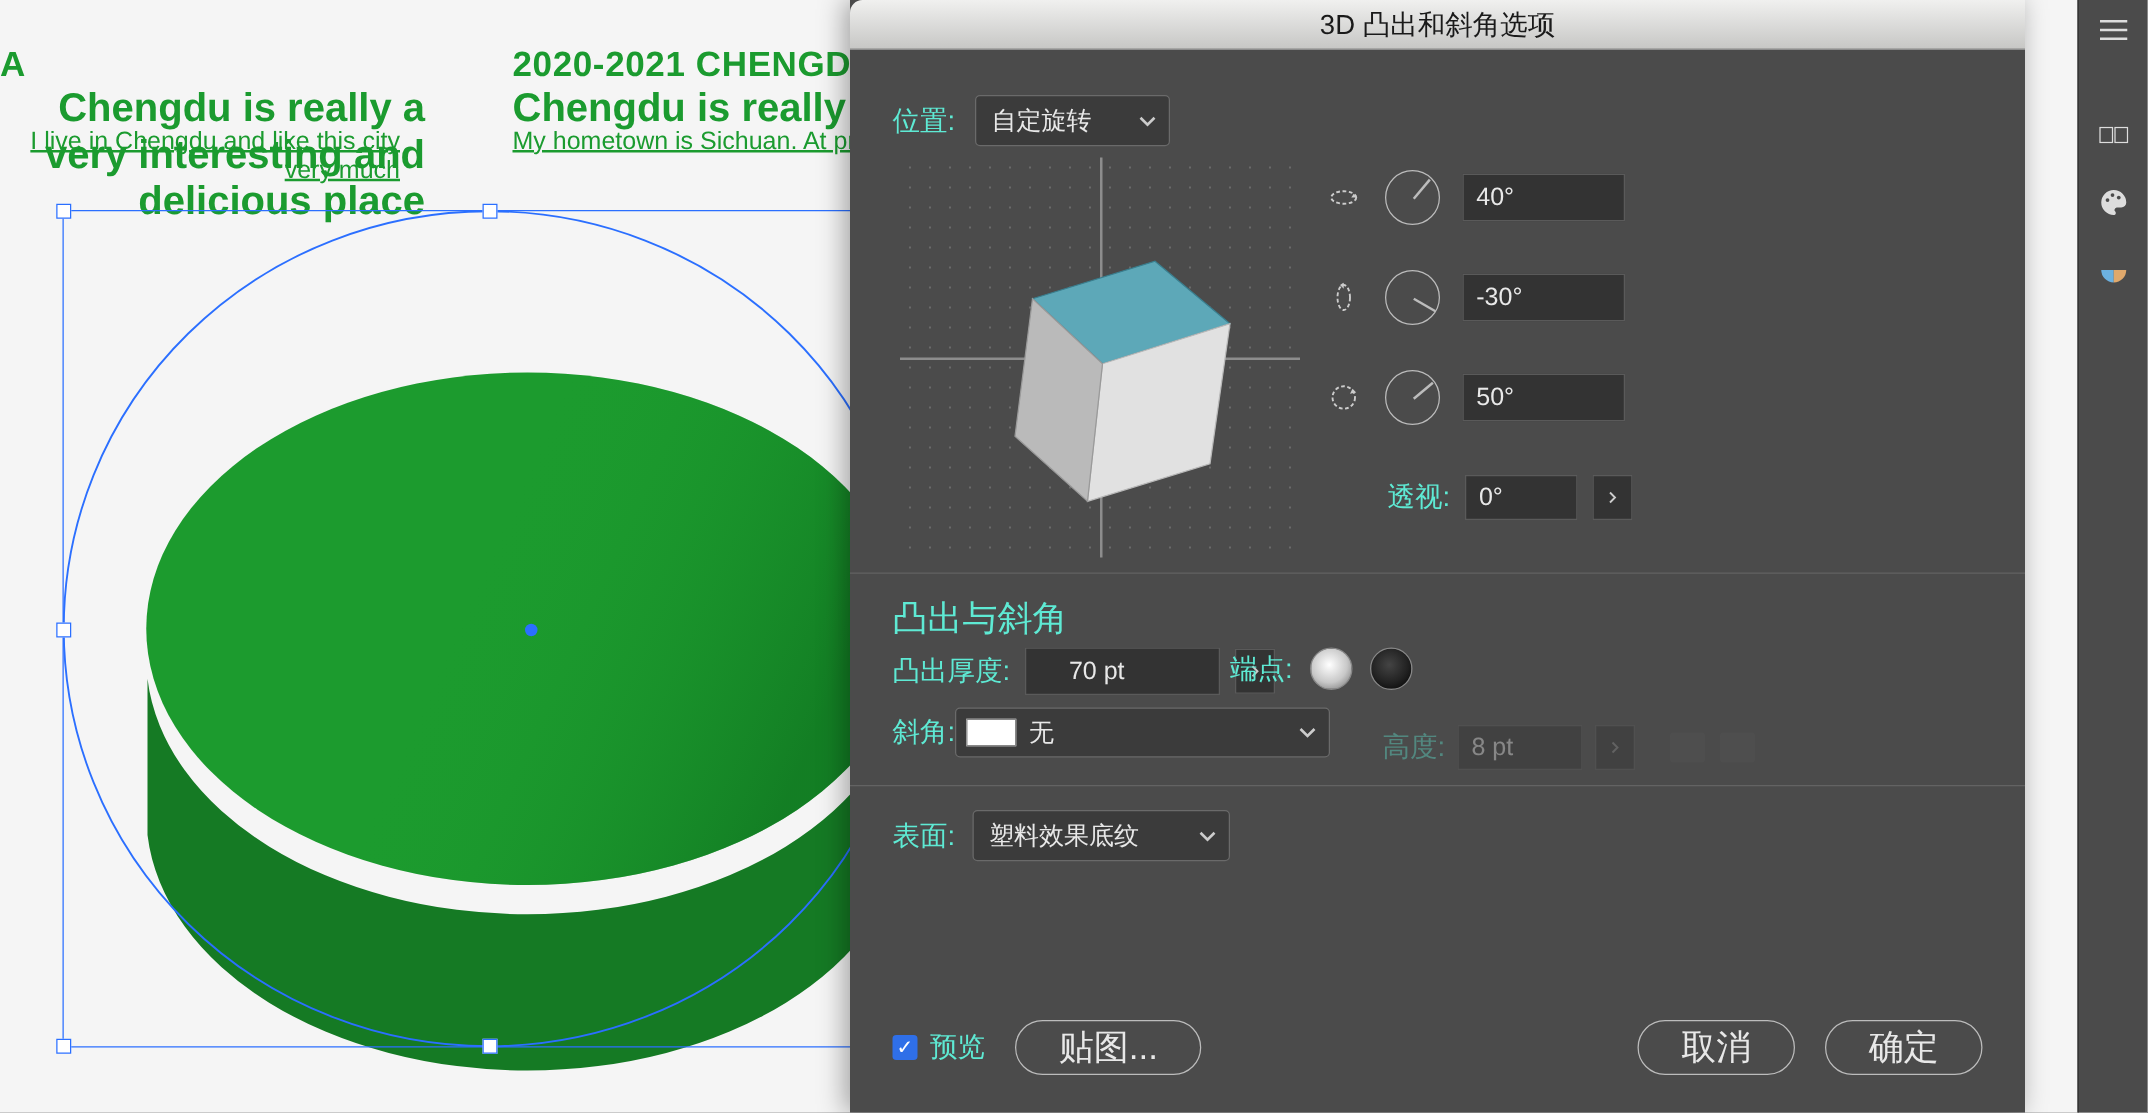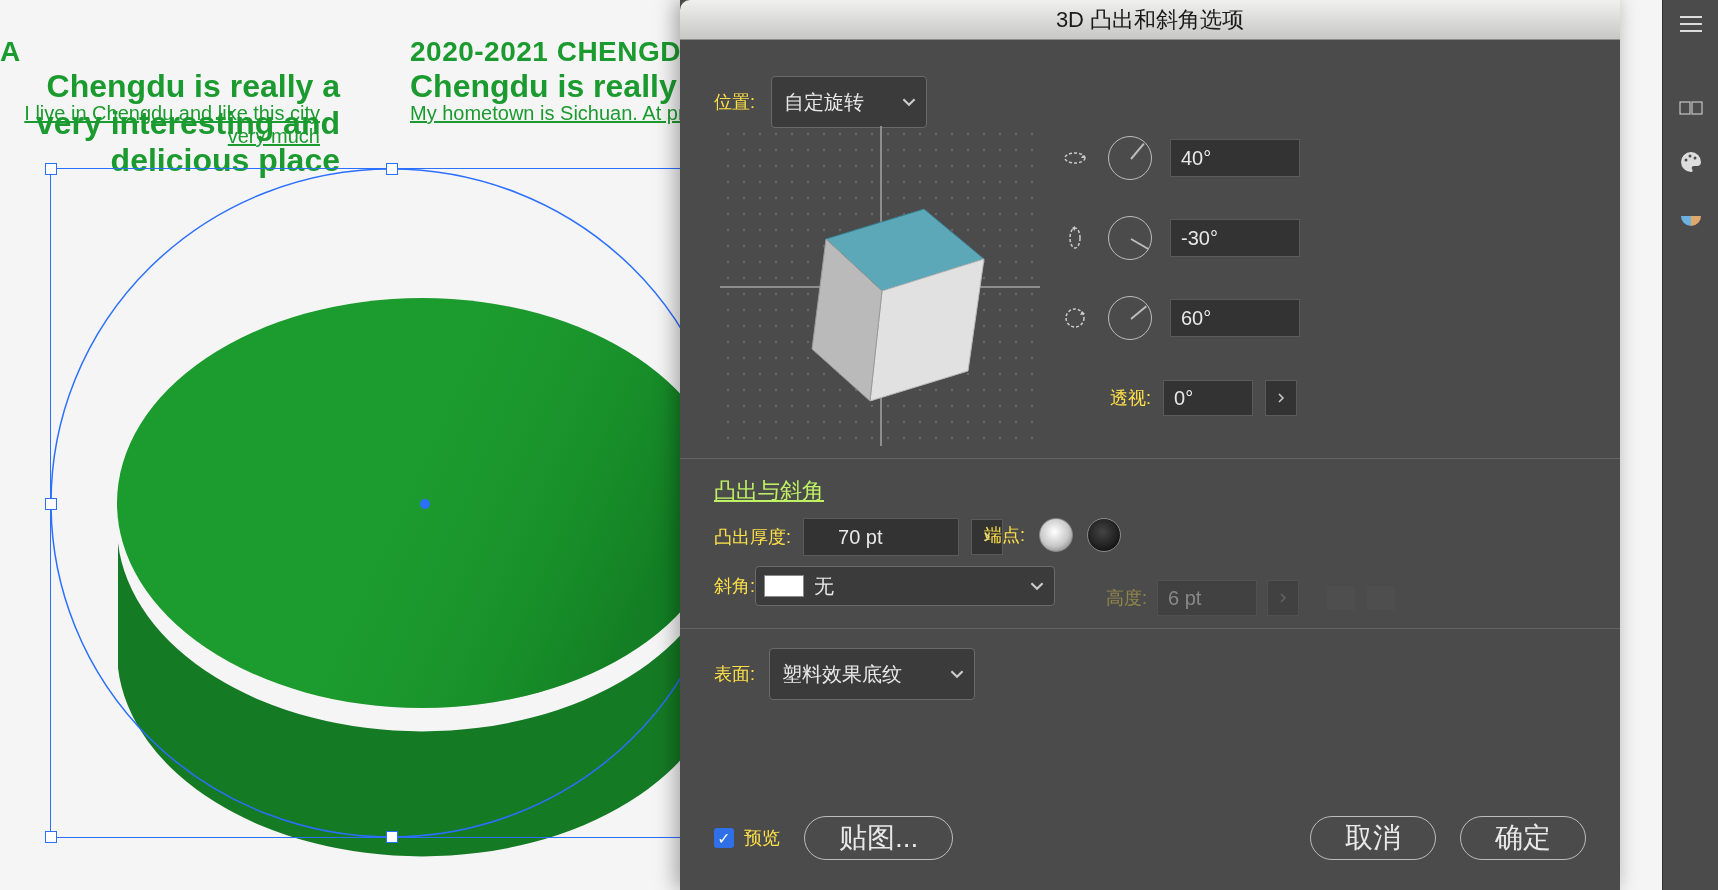--- a/index.html
+++ b/index.html
@@ -25,25 +25,25 @@
   .art-svg{position:absolute;left:0;top:0;width:682px;height:670px;overflow:visible;}
   
   .center-pt{position:absolute;width:10px;height:10px;border-radius:50%;background:#2b6fff;left:370px;top:331px;}
 
   
   .dialog{position:absolute;left:680px;top:0;width:940px;height:890px;background:#4b4b4b;color:#e8e8e8;font-size:20px;box-shadow:-4px 0 20px rgba(0,0,0,0.35);}
   .dlg-title{height:40px;border-top-left-radius:10px;display:flex;align-items:center;justify-content:center;color:#1a1a1a;font-size:22px;
     background:linear-gradient(#f0f0ef,#c7c7c5);border-bottom:1px solid #8e8e8e;}
   .dlg-body{position:absolute;left:0;top:48px;right:0;bottom:0;}
 
-  .lbl{color:#fde047;font-size:18px;}
+  .lbl{color:#5eead4;font-size:22px;}
 
   
   .pos-row{position:absolute;left:34px;top:28px;display:flex;align-items:center;gap:16px;}
-  .select{position:relative;height:52px;background:#3b3b3b;border:1px solid #6a6a6a;border-radius:4px;display:flex;align-items:center;padding:0 38px 0 12px;color:#e8e8e8;font-size:20px;}
+  .select{position:relative;height:41px;background:#3b3b3b;border:1px solid #6a6a6a;border-radius:4px;display:flex;align-items:center;padding:0 38px 0 12px;color:#e8e8e8;font-size:20px;}
   .select .chev{position:absolute;right:10px;top:50%;transform:translateY(-50%);}
 
   
   .track{position:absolute;left:40px;top:78px;width:320px;height:320px;background-image:radial-gradient(#6a6a6a 1px,transparent 1px);background-size:16px 16px;background-position:0 0;}
   .track .axis-h{position:absolute;left:0;top:50%;width:100%;height:2px;background:#8d8d8d;}
   .track .axis-v{position:absolute;top:0;left:50%;width:2px;height:100%;background:#8d8d8d;}
   .cube-svg{position:absolute;left:54px;top:55px;width:230px;height:230px;overflow:visible;}
 
   
   .rot{position:absolute;left:380px;display:flex;align-items:center;gap:18px;}
@@ -56,21 +56,21 @@
   .rot3 .knob::after{transform:rotate(50deg);}
   .val-input{width:130px;height:38px;background:#333;border:1px solid #5a5a5a;display:flex;align-items:center;padding:0 10px;color:#e8e8e8;font-size:20px;}
 
   .persp-row{position:absolute;left:430px;top:332px;display:flex;align-items:center;gap:12px;}
   .small-input{width:90px;height:36px;background:#333;border:1px solid #5a5a5a;display:flex;align-items:center;padding:0 10px;color:#e8e8e8;font-size:20px;}
   .stepper{width:32px;height:36px;background:#333;border:1px solid #5a5a5a;display:flex;align-items:center;justify-content:center;color:#bcbcbc;font-size:16px;}
 
   .divider{position:absolute;left:0;right:0;height:1px;background:#636363;}
   .div1{top:410px;} .div2{top:580px;}
 
-  .sec-hdr{position:absolute;left:34px;font-size:22px;color:#bef264;text-decoration:underline;}
+  .sec-hdr{position:absolute;left:34px;font-size:28px;color:#5eead4;}
   .hdr1{top:428px;}
 
   .extr-row{position:absolute;left:34px;top:470px;display:flex;align-items:center;gap:12px;}
   .extr-row .val-input{width:156px;padding-left:34px;}
 
   .cap-row{position:absolute;left:304px;top:470px;display:flex;align-items:center;gap:14px;}
   .cap-btn{width:34px;height:34px;border-radius:50%;border:1px solid #888;}
   .cap-on{background:radial-gradient(circle at 45% 40%,#fff 0%,#c8c8c8 55%,#6a6a6a 100%);} 
   .cap-off{background:radial-gradient(circle at 45% 40%,#444 0%,#222 55%,#000 100%);} 
 
@@ -184,21 +184,21 @@
       <div class="val-input">-30°</div>
     </div>
     <div class="rot rot3">
       <span class="picon">
           <svg width="24" height="24" viewBox="0 0 24 24">
             <circle cx="12" cy="12" r="9" fill="none" stroke="#ccc" stroke-width="1.5" stroke-dasharray="3 2"></circle>
             <path d="M19 5 L22 8 L17 9 Z" fill="#ccc"></path>
           </svg>
         </span>
       <div class="knob"></div>
-      <div class="val-input">60°</div>
+      <div class="val-input">50°</div>
     </div>
 
     <div class="persp-row">
       <span class="lbl">透视:</span>
       <div class="small-input">0°</div>
       <div class="stepper">
           <svg width="10" height="10" viewBox="0 0 10 10">
             <path d="M3 1 L7 5 L3 9" stroke="#ccc" stroke-width="1.5" fill="none"></path>
           </svg>
         </div>
@@ -232,21 +232,21 @@
         <span class="chev" style="position:absolute;right:10px;">
             <svg width="14" height="14" viewBox="0 0 10 10">
               <path d="M1 3 L5 7 L9 3" stroke="#ccc" stroke-width="1.5" fill="none"></path>
             </svg>
           </span>
       </div>
     </div>
 
     <div class="height-row">
       <span class="lbl">高度:</span>
-      <div class="small-input">6 pt</div>
+      <div class="small-input">8 pt</div>
       <div class="stepper">
           <svg width="10" height="10" viewBox="0 0 10 10">
             <path d="M3 1 L7 5 L3 9" stroke="#888" stroke-width="1.5" fill="none"></path>
           </svg>
         </div>
       <div class="bev-icons">
         <div class="bev-ic"></div>
         <div class="bev-ic"></div>
       </div>
     </div>

